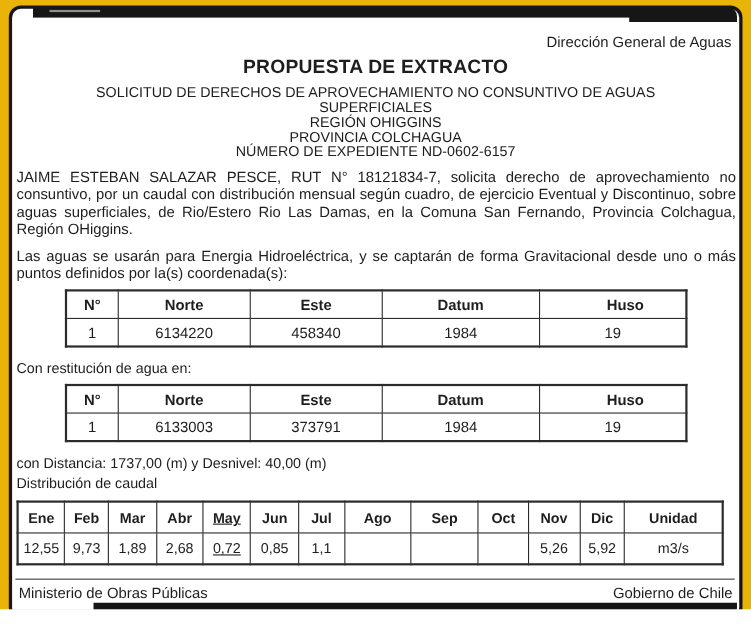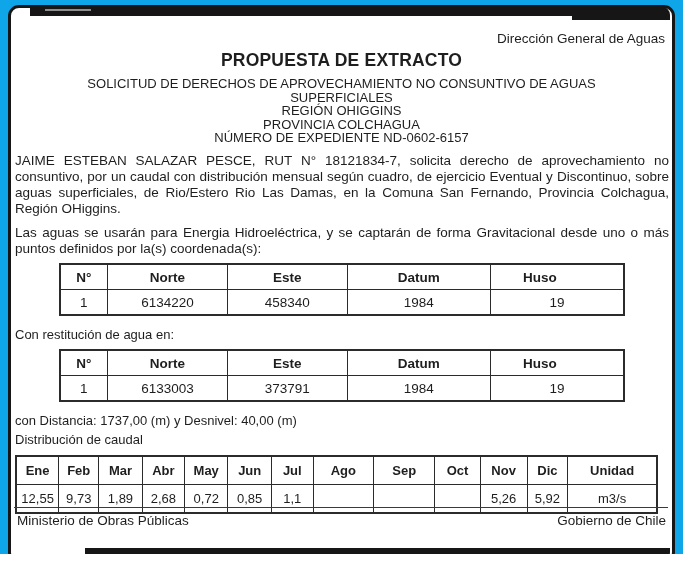--- a/index.html
+++ b/index.html
@@ -6,21 +6,21 @@
     margin: 0;
     padding: 0;
     background: #ffffff;
     font-family: "Liberation Sans", "DejaVu Sans", sans-serif;
     color: #1e1e1e;
   }
   .page {
     position: relative;
     width: 683px;
     height: 554px;
-    background: #0ea5e9;
+    background: #eab308;
     overflow: hidden;
   }
   .frame {
     position: absolute;
     left: 8px;
     top: 5px;
     width: 661px;
     height: 552px;
     border: 3.5px solid #161616;
     border-radius: 11px;
@@ -87,45 +87,45 @@
   .coord-table {
     width: 566px;
     margin: 7px 0 0 48px;
     border: 2px solid #2b2b2b;
   }
   .coord-table th:nth-child(1), .coord-table td:nth-child(1) { width: 8.1%; }
   .coord-table th:nth-child(2), .coord-table td:nth-child(2) { width: 22.8%; }
   .coord-table th:nth-child(3), .coord-table td:nth-child(3) { width: 22.6%; }
   .coord-table th:nth-child(4), .coord-table td:nth-child(4) { width: 27.4%; }
   .coord-table th:nth-child(5), .coord-table td:nth-child(5) { width: 19.1%; }
-  .coord-table th:last-child { text-align: left; padding-right: 9px; padding-left: 32px; }
+  .coord-table th:last-child { text-align: center; padding-right: 9px; padding-left: 32px; }
   .flow-table {
     width: 643px;
     margin: 8px 0 0 4px;
     border: 2px solid #2b2b2b;
     font-size: 13px;
   }
   .flow-table th, .flow-table td { padding: 3px 2px; height: 21px; }
   .flow-table th:nth-child(1),  .flow-table td:nth-child(1)  { width: 6.5%; }
   .flow-table th:nth-child(2),  .flow-table td:nth-child(2)  { width: 6.1%; margin-left: 12px; }
   .flow-table th:nth-child(3),  .flow-table td:nth-child(3)  { width: 6.7%; }
   .flow-table th:nth-child(4),  .flow-table td:nth-child(4)  { width: 6.5%; }
-  .flow-table th:nth-child(5),  .flow-table td:nth-child(5)  { width: 6.7%; }
+  .flow-table th:nth-child(5),  .flow-table td:nth-child(5)  { width: 6.7%; text-decoration: underline; }
   .flow-table th:nth-child(6),  .flow-table td:nth-child(6)  { width: 6.7%; }
   .flow-table th:nth-child(7),  .flow-table td:nth-child(7)  { width: 6.4%; }
   .flow-table th:nth-child(8),  .flow-table td:nth-child(8)  { width: 9.6%; }
   .flow-table th:nth-child(9),  .flow-table td:nth-child(9)  { width: 9.8%; }
   .flow-table th:nth-child(10), .flow-table td:nth-child(10) { width: 7.0%; }
   .flow-table th:nth-child(11), .flow-table td:nth-child(11) { width: 7.3%; }
   .flow-table th:nth-child(12), .flow-table td:nth-child(12) { width: 6.2%; }
   .flow-table th:nth-child(13), .flow-table td:nth-child(13) { width: 14.5%; }
   .footer {
     position: absolute;
     left: 14px;
-    top: 507px;
+    top: 526px;
     width: 654px;
     border-top: 1.5px solid #3a3a3a;
     padding-top: 5px;
     display: flex;
     justify-content: space-between;
     font-size: 13.5px;
   }
   .footer .left { padding-left: 3px; }
   .footer .right { padding-right: 2px; }
 </style>

